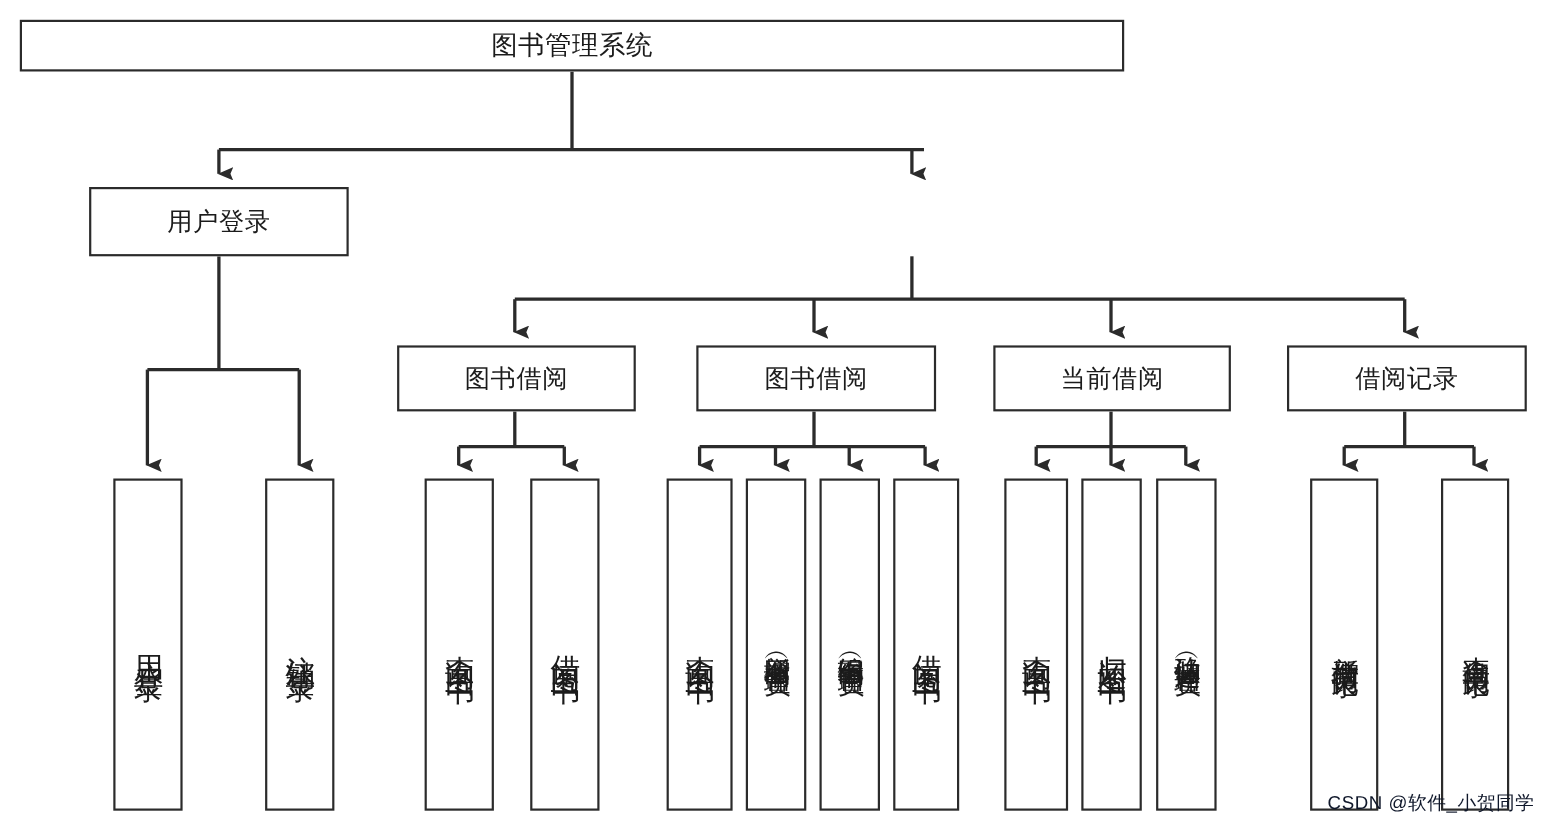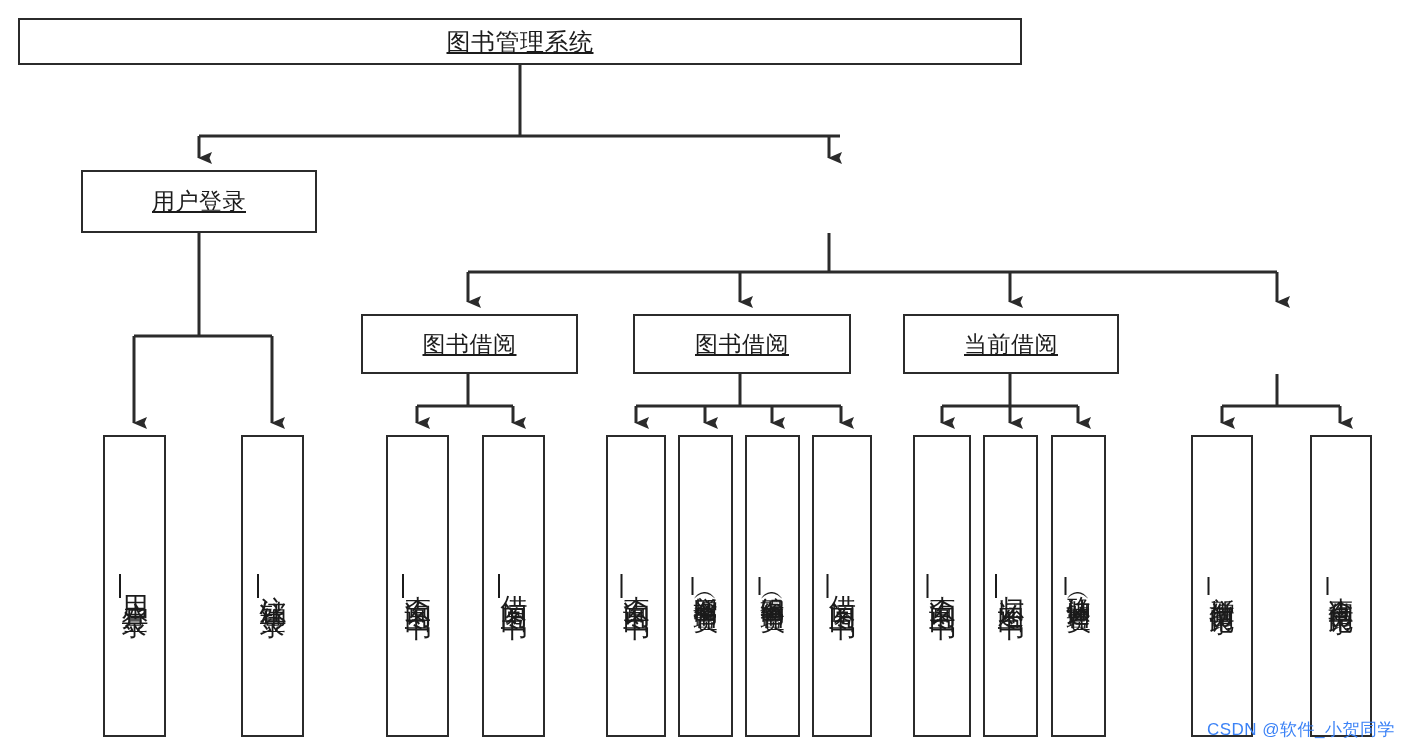--- a/index.html
+++ b/index.html
@@ -15,21 +15,20 @@
   
   .node{
     position:absolute;
     box-sizing:border-box;
     background:#ffffff;
     border:2.5px solid #2b2b2b;
     display:flex;
     align-items:center;
     justify-content:center;
     color:#1b1b1b;
-    text-decoration:underline;
   }
   .node .lbl{
     display:block;
     text-align:center;
     line-height:1.08;
     letter-spacing:0.5px;
   }
   
   .node.h .lbl{
     font-size:23px;
@@ -62,21 +61,21 @@
   }
 
   
   #wires{position:absolute;left:0;top:0;width:1405px;height:747px;pointer-events:none;}
 
   
   #watermark{
     position:absolute;
     right:10px;bottom:6px;
     font-size:17px;
-    color:#3b82f6;
+    color:#0f172a;
     letter-spacing:0.5px;
     white-space:nowrap;
   }
 </style>
 </head>
 <body>
 
 <div id="stage">
 
   <svg id="wires" viewBox="0 0 1405 747" width="1405" height="747">
@@ -143,20 +142,23 @@
   </div>
 
   <div class="node h" style="left:633px;top:314px;width:218px;height:60px;">
     <span class="lbl">图书借阅</span>
   </div>
 
   <div class="node h" style="left:903px;top:314px;width:216px;height:60px;">
     <span class="lbl">当前借阅</span>
   </div>
 
+  <div class="node h" style="left:1170px;top:314px;width:218px;height:60px;">
+    <span class="lbl">借阅记录</span>
+  </div>
 
   <div class="node v" style="left:103px;top:435px;width:63px;height:302px;">
     <span class="lbl">用户登录</span>
   </div>
   <div class="node v" style="left:241px;top:435px;width:63px;height:302px;">
     <span class="lbl">注销登录</span>
   </div>
 
   <div class="node v" style="left:386px;top:435px;width:63px;height:302px;">
     <span class="lbl">查询图书</span>

